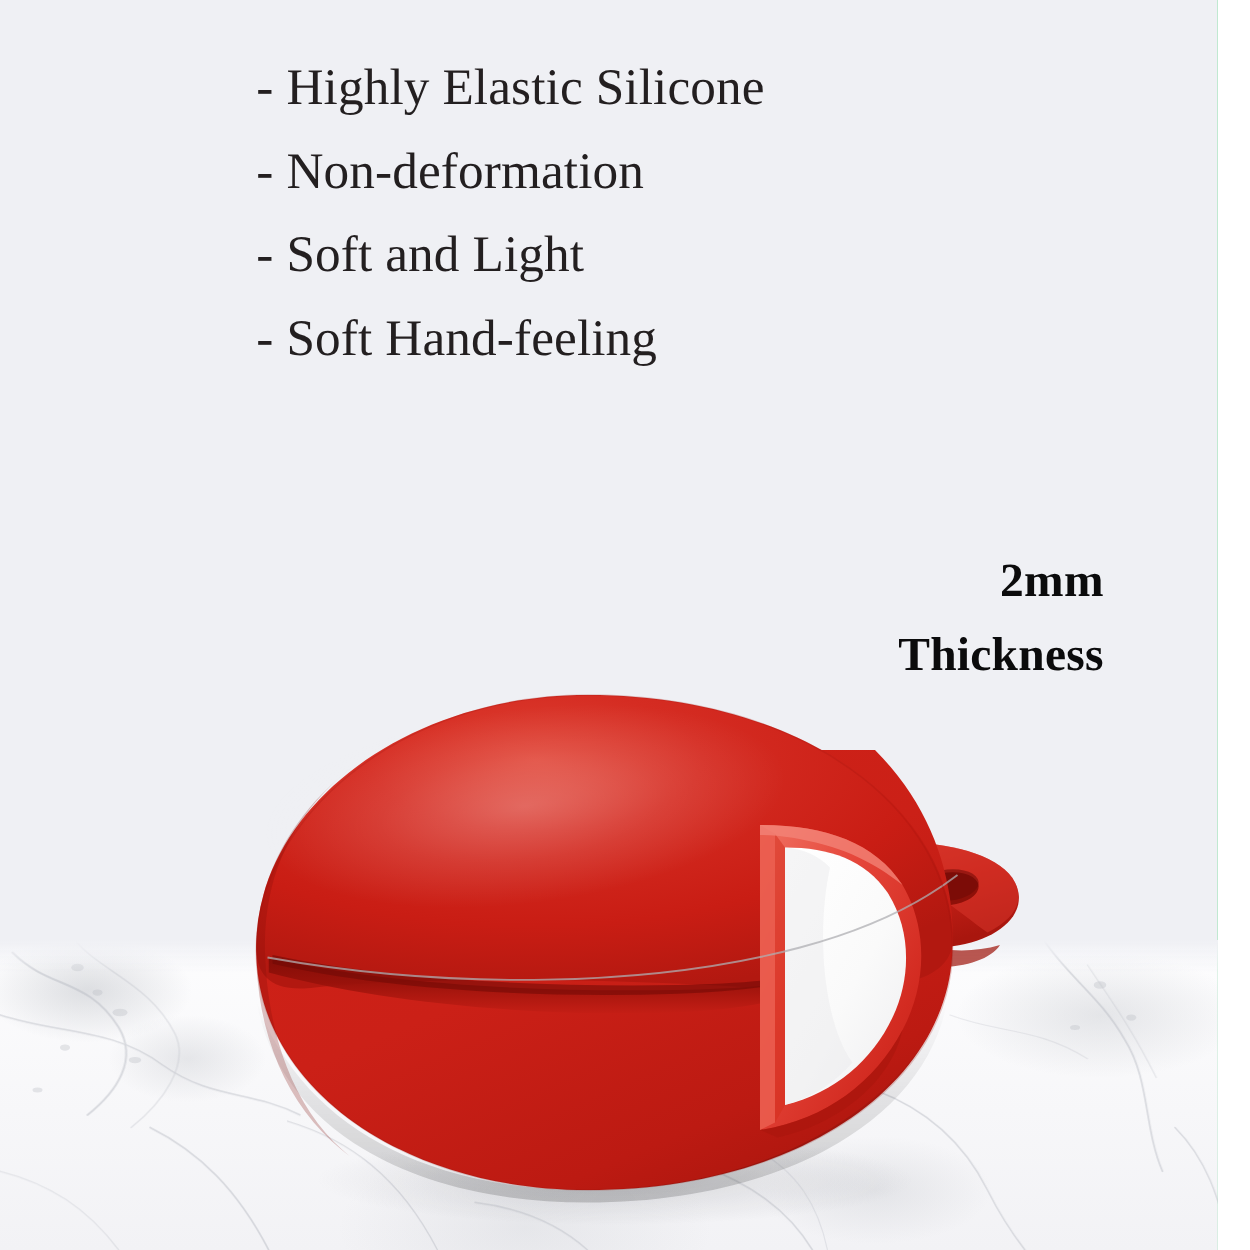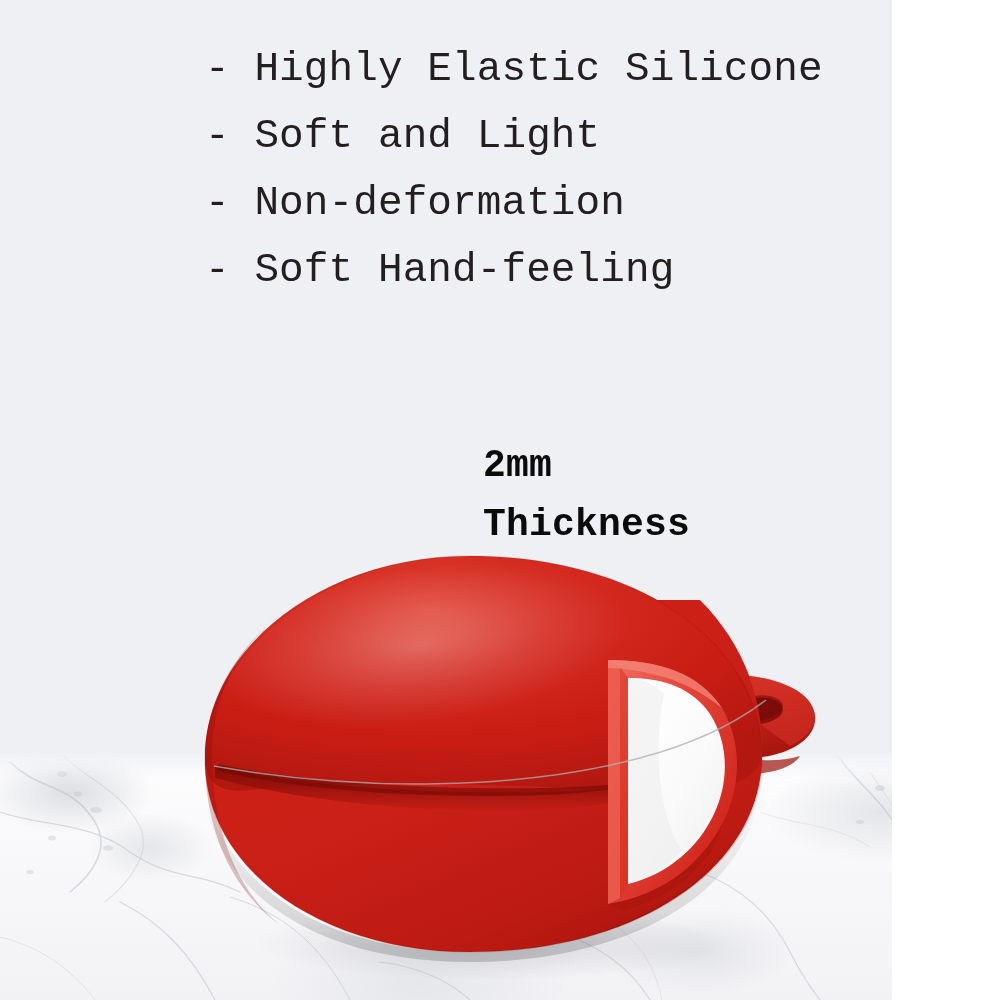--- a/index.html
+++ b/index.html
@@ -3,25 +3,25 @@
 <meta charset="utf-8">
 <title>Product Feature Image</title>
 <style>
   html, body {
     margin: 0;
     padding: 0;
     background: #ffffff;
   }
   #stage {
     position: relative;
-    width: 892px;
+    width: 974px;
     height: 1000px;
     overflow: hidden;
     background: #22c55e;
-    font-family: Liberation Mono, monospace;
+    font-family: Liberation Serif, serif;
   }
 
   
   .bg-upper {
     position: absolute;
     left: 0; top: 0;
     width: 1000px; height: 1000px;
     background: #eff0f4;
   }
 
@@ -66,21 +66,21 @@
     letter-spacing: .1px;
     white-space: nowrap;
   }
 
   
   .thickness-callout {
     position: absolute;
     left: 483px;
     top: 436px;
     width: 400px;
-    text-align: left;
+    text-align: right;
   }
   .callout-line {
     font-size: 38px;
     font-weight: bold;
     line-height: 59px;
     color: #0b0b0c;
     letter-spacing: .2px;
   }
 
   
@@ -128,22 +128,22 @@
       <ellipse cx="880" cy="36" rx="5" ry="3"></ellipse>
       <ellipse cx="905" cy="62" rx="4" ry="2.5"></ellipse>
       <ellipse cx="860" cy="70" rx="4" ry="2"></ellipse>
     </g>
   </svg>
 
   <div class="marble-top-blend"></div>
 
   <div class="feature-list">
     <div class="feature-line">- Highly Elastic Silicone</div>
+    <div class="feature-line">- Non-deformation</div>
     <div class="feature-line">- Soft and Light</div>
-    <div class="feature-line">- Non-deformation</div>
     <div class="feature-line">- Soft Hand-feeling</div>
   </div>
 
   <div class="thickness-callout">
     <div class="callout-line">2mm</div>
     <div class="callout-line">Thickness</div>
   </div>
 
   <svg id="product" viewBox="0 0 1000 1000">
     <defs>

